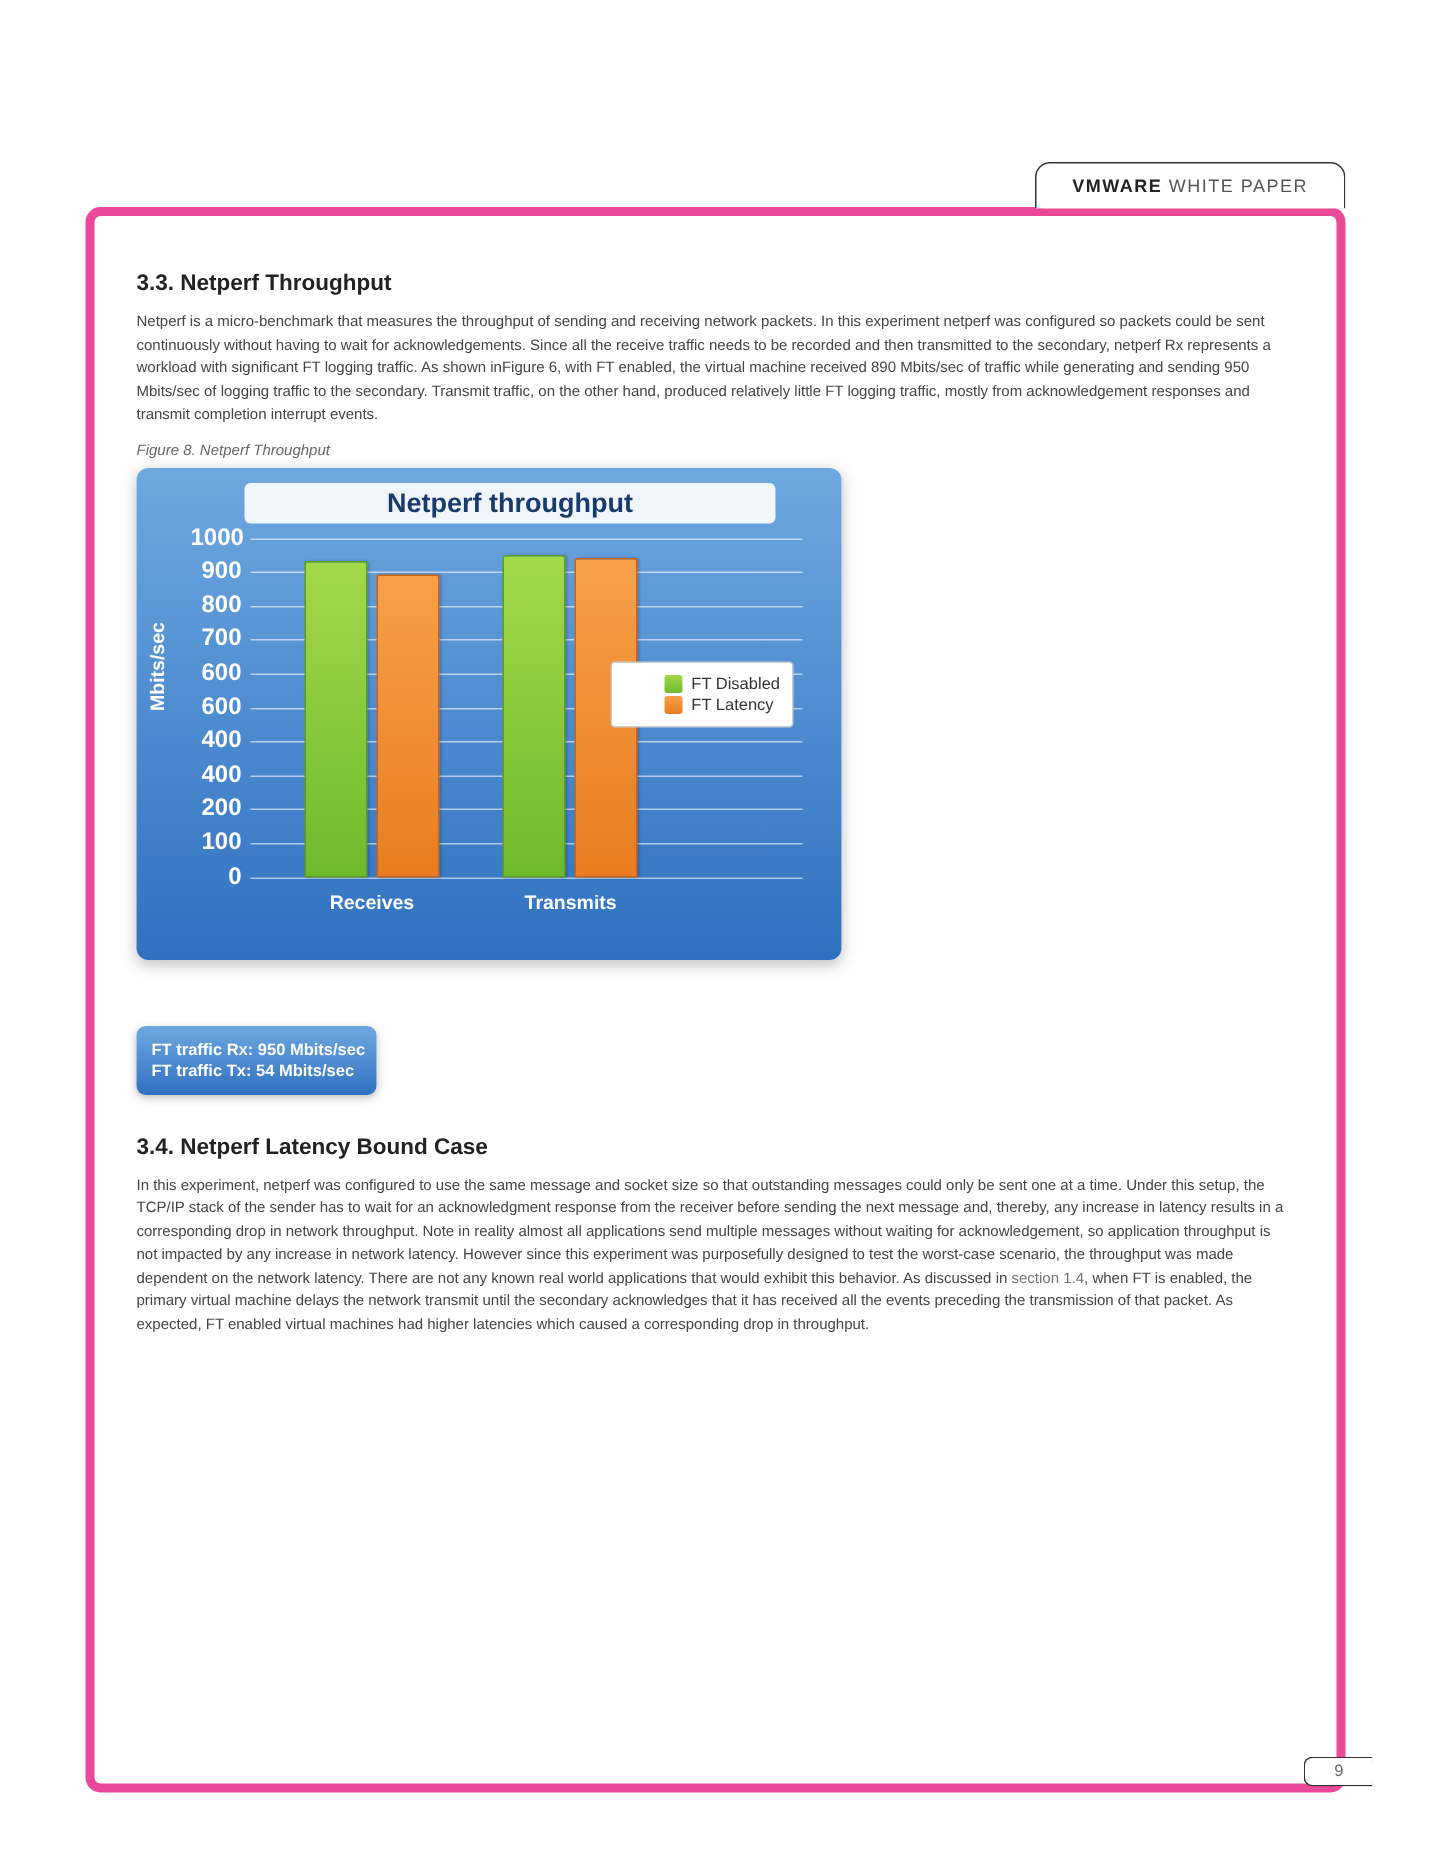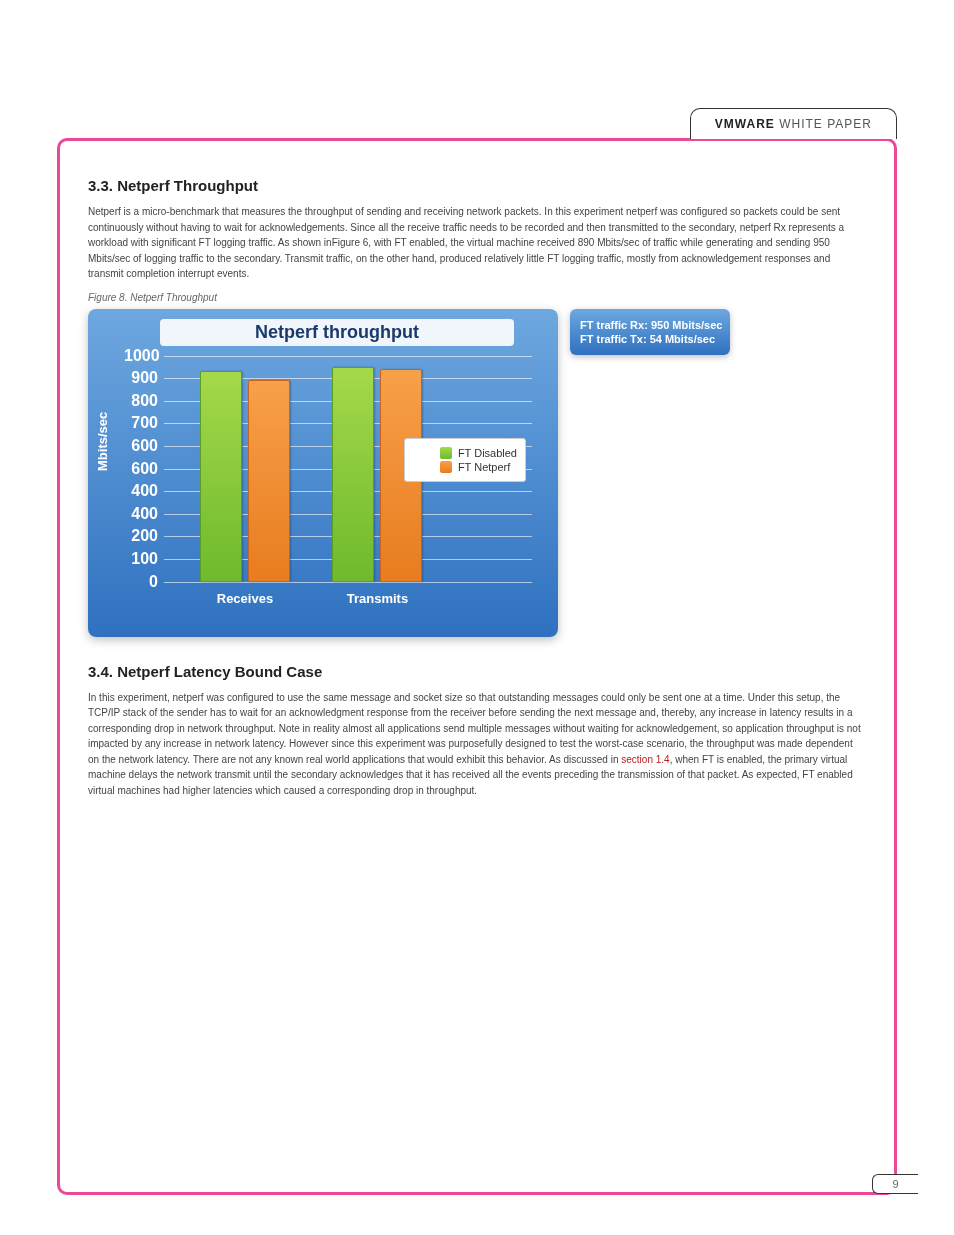--- a/index.html
+++ b/index.html
@@ -25,48 +25,49 @@
     z-index: 2;
     color: #555;
   }
   .header-tab b { font-weight: 700; color:#222; }
   .page-frame {
     position: absolute;
     top: 138px;
     left: 57px;
     right: 57px;
     bottom: 40px;
-    border: 3px solid #ec4899;
+    border: 6px solid #ec4899;
     border-radius: 10px;
     padding: 36px 28px 28px 28px;
   }
   .section-heading {
     font-size: 15px;
     font-weight: 700;
     color: #222;
     margin-bottom: 10px;
   }
   .body-text {
     font-size: 10px;
     line-height: 1.55;
     color: #444;
     margin-bottom: 10px;
   }
-  .body-text .link { color: #b91c1c; }
+  .body-text .link { color: #737373; }
   .figure-caption {
     font-size: 10px;
     font-style: italic;
     color: #666;
     margin: 8px 0 6px 0;
   }
   .figure-row {
     display: flex;
     align-items: flex-start;
-    gap: 12px;
+    gap: 44px;
     margin-bottom: 26px;
+    flex-direction: column;
   }
   .chart-panel {
     width: 470px;
     height: 328px;
     background: linear-gradient(#6ea8e0, #2f71c0);
     border-radius: 8px;
     box-shadow: 0 3px 10px rgba(0,0,0,0.25);
     position: relative;
     padding: 10px 8px 8px 8px;
   }
@@ -237,21 +238,21 @@
               <div class="bar orange" style="left: calc(58% + 3px); height: 94%;"></div>
               <div class="cat-label" style="left: calc(58% - 70px);">Transmits</div>
             </div>
           <div class="legend">
             <div class="legend-row">
               <span class="legend-swatch green"></span>
               <span>FT Disabled</span>
             </div>
             <div class="legend-row">
               <span class="legend-swatch orange"></span>
-              <span>FT Netperf</span>
+              <span>FT Latency</span>
             </div>
           </div>
         </div>
       </div>
     </div>
 
     <div class="side-box">
       <div>FT traffic Rx: 950 Mbits/sec</div>
       <div>FT traffic Tx: 54 Mbits/sec</div>
     </div>

